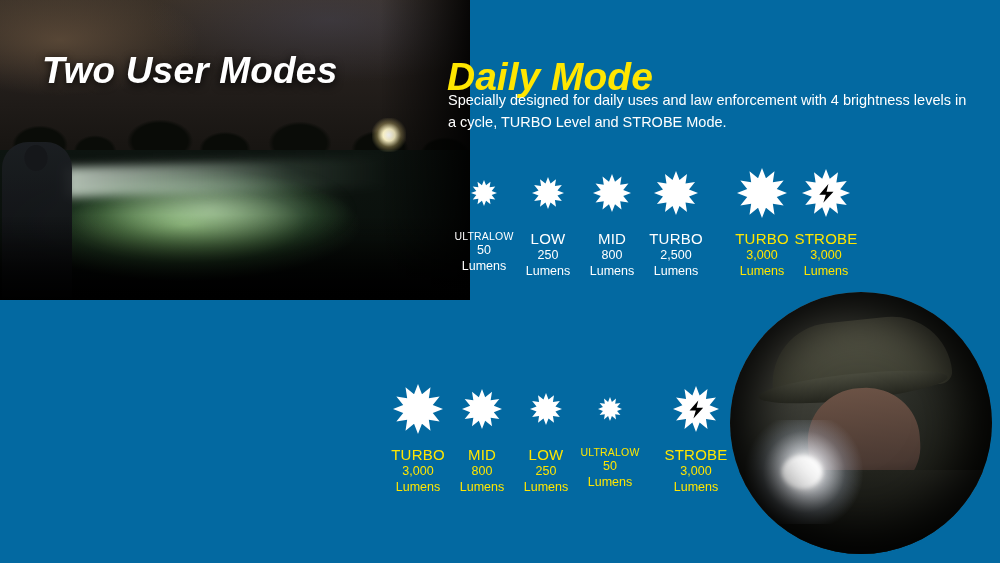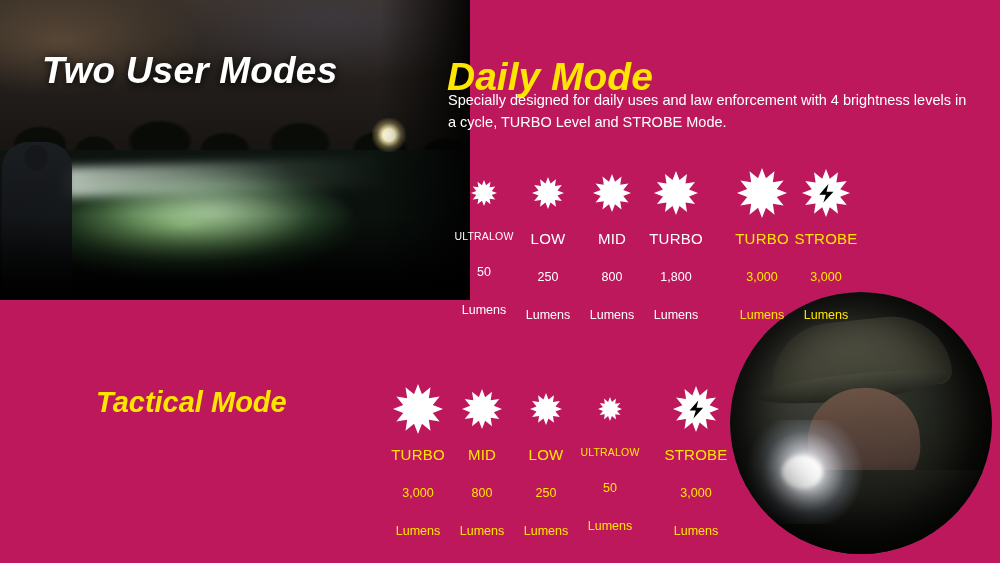--- a/index.html
+++ b/index.html
@@ -7,21 +7,21 @@
     padding: 0;
     background: #000;
   }
   body {
     font-family: "Liberation Sans", sans-serif;
   }
   #page {
     position: relative;
     width: 1000px;
     height: 563px;
-    background: #be185d;
+    background: #0369a1;
     overflow: hidden;
   }
 
   
   .night-photo {
     position: absolute;
     left: 0;
     top: 0;
     width: 470px;
     height: 300px;
@@ -248,21 +248,20 @@
     white-space: nowrap;
   }
   .mode-label.small { font-size: 10.5px; }
   .mode-label.accent { color: #ffe600; }
   .mode-lumens {
     font-size: 12.5px;
     color: #ffffff;
     line-height: 16px;
     text-align: left;
     white-space: nowrap;
-    margin-top: 22px;
   }
   .mode-lumens.accent { color: #ffe600; }
   .spacer-gap { width: 22px; }
 </style>
 </head>
 <body>
 
 <div id="page">
 
   <div class="night-photo">
@@ -284,21 +283,20 @@
     <div class="cp-body"></div>
     <div class="cp-light"></div>
     <div class="cp-light-core"></div>
     <div class="cp-vignette"></div>
   </div>
 
   <div class="title-main">Two User Modes</div>
   <div class="title-daily">Daily Mode</div>
   <div class="desc-daily">Specially designed for daily uses and law enforcement with 4 brightness levels in a cycle, TURBO Level and STROBE Mode.</div>
 
-  <div class="title-tactical">Tactical Mode</div>
 
   <div class="mode-row" id="daily-row">
       <div class="mode-item">
         <div class="burst-wrap">
           <span class="burst">
             <svg width="26" height="26" viewBox="0 0 26 26">
               <polygon points="13.00,0.00 15.06,5.32 19.50,1.74 18.63,7.37 24.26,6.50 20.68,10.94 26.00,13.00 20.68,15.06 24.26,19.50 18.63,18.63 19.50,24.26 15.06,20.68 13.00,26.00 10.94,20.68 6.50,24.26 7.37,18.63 1.74,19.50 5.32,15.06 0.00,13.00 5.32,10.94 1.74,6.50 7.37,7.37 6.50,1.74 10.94,5.32" fill="#ffffff"></polygon>
               <circle cx="13" cy="13" r="7.18" fill="#ffffff"></circle>
             </svg>
           </span>
@@ -336,21 +334,21 @@
       <div class="mode-item">
         <div class="burst-wrap">
           <span class="burst">
             <svg width="44" height="44" viewBox="0 0 44 44">
               <polygon points="22.00,0.00 25.48,8.99 33.00,2.95 31.52,12.48 41.05,11.00 35.01,18.52 44.00,22.00 35.01,25.48 41.05,33.00 31.52,31.52 33.00,41.05 25.48,35.01 22.00,44.00 18.52,35.01 11.00,41.05 12.48,31.52 2.95,33.00 8.99,25.48 0.00,22.00 8.99,18.52 2.95,11.00 12.48,12.48 11.00,2.95 18.52,8.99" fill="#ffffff"></polygon>
               <circle cx="22" cy="22" r="12.14" fill="#ffffff"></circle>
             </svg>
           </span>
         </div>
         <div class="mode-label">TURBO</div>
-        <div class="mode-lumens">1,800</div>
+        <div class="mode-lumens">2,500</div>
         <div class="mode-lumens">Lumens</div>
       </div>
       <div class="spacer-gap"></div>
       <div class="mode-item">
         <div class="burst-wrap">
           <span class="burst">
             <svg width="50" height="50" viewBox="0 0 50 50">
               <polygon points="25.00,0.00 28.96,10.22 37.50,3.35 35.82,14.18 46.65,12.50 39.78,21.04 50.00,25.00 39.78,28.96 46.65,37.50 35.82,35.82 37.50,46.65 28.96,39.78 25.00,50.00 21.04,39.78 12.50,46.65 14.18,35.82 3.35,37.50 10.22,28.96 0.00,25.00 10.22,21.04 3.35,12.50 14.18,14.18 12.50,3.35 21.04,10.22" fill="#ffffff"></polygon>
               <circle cx="25" cy="25" r="13.80" fill="#ffffff"></circle>
             </svg>

